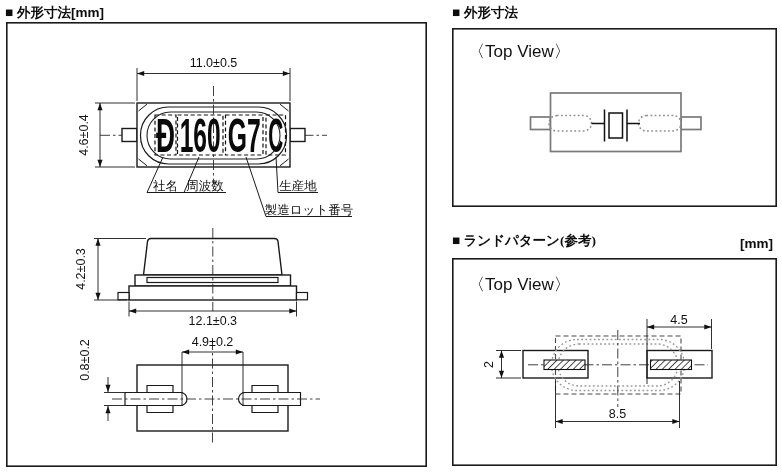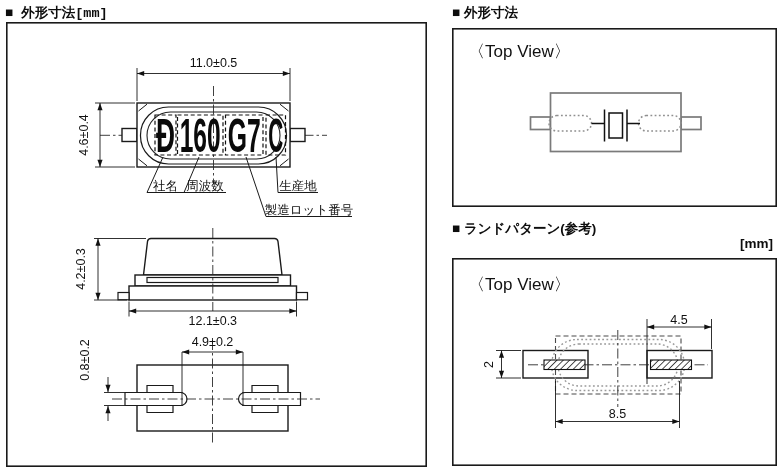--- a/index.html
+++ b/index.html
@@ -21,23 +21,23 @@
   text.dimtxt{font:12.5px "Liberation Sans",sans-serif;fill:#111;}
   text.jp{font:12.5px "Liberation Sans",sans-serif;fill:#111;}
   text.mark{font:bold 48px "Liberation Sans",sans-serif;fill:#0a0a0a;}
   text.view{font:17px "Liberation Sans",sans-serif;fill:#111;}
 </style>
 </head>
 <body>
 
 <div class="page">
 
-  <div class="sec-title" style="left:5px;top:4px;font-family:Liberation Mono, monospace;">■ 外形寸法[mm]</div>
+  <div class="sec-title" style="left:5px;top:4px;">■ 外形寸法[mm]</div>
   <div class="sec-title" style="left:452px;top:4px;">■ 外形寸法</div>
-  <div class="sec-title" style="left:452px;top:220px;">■ ランドパターン(参考)</div>
+  <div class="sec-title" style="left:452px;top:232px;font-family:Liberation Serif, serif;">■ ランドパターン(参考)</div>
   <div class="unit-lbl" style="left:740px;top:236px;">[mm]</div>
 
   <svg style="left:6px;top:22px;" width="421" height="445" viewBox="6 22 421 445">
     <defs>
       <marker id="ah" viewBox="0 0 10 10" refX="9.5" refY="5" markerWidth="8" markerHeight="8" markerUnits="userSpaceOnUse" orient="auto-start-reverse">
         <path d="M0.5,1.8 L9.5,5 L0.5,8.2 Z" fill="#111"></path>
       </marker>
     </defs>
     <rect class="bx" x="6.8" y="22.8" width="419.4" height="443.4"></rect>
 

